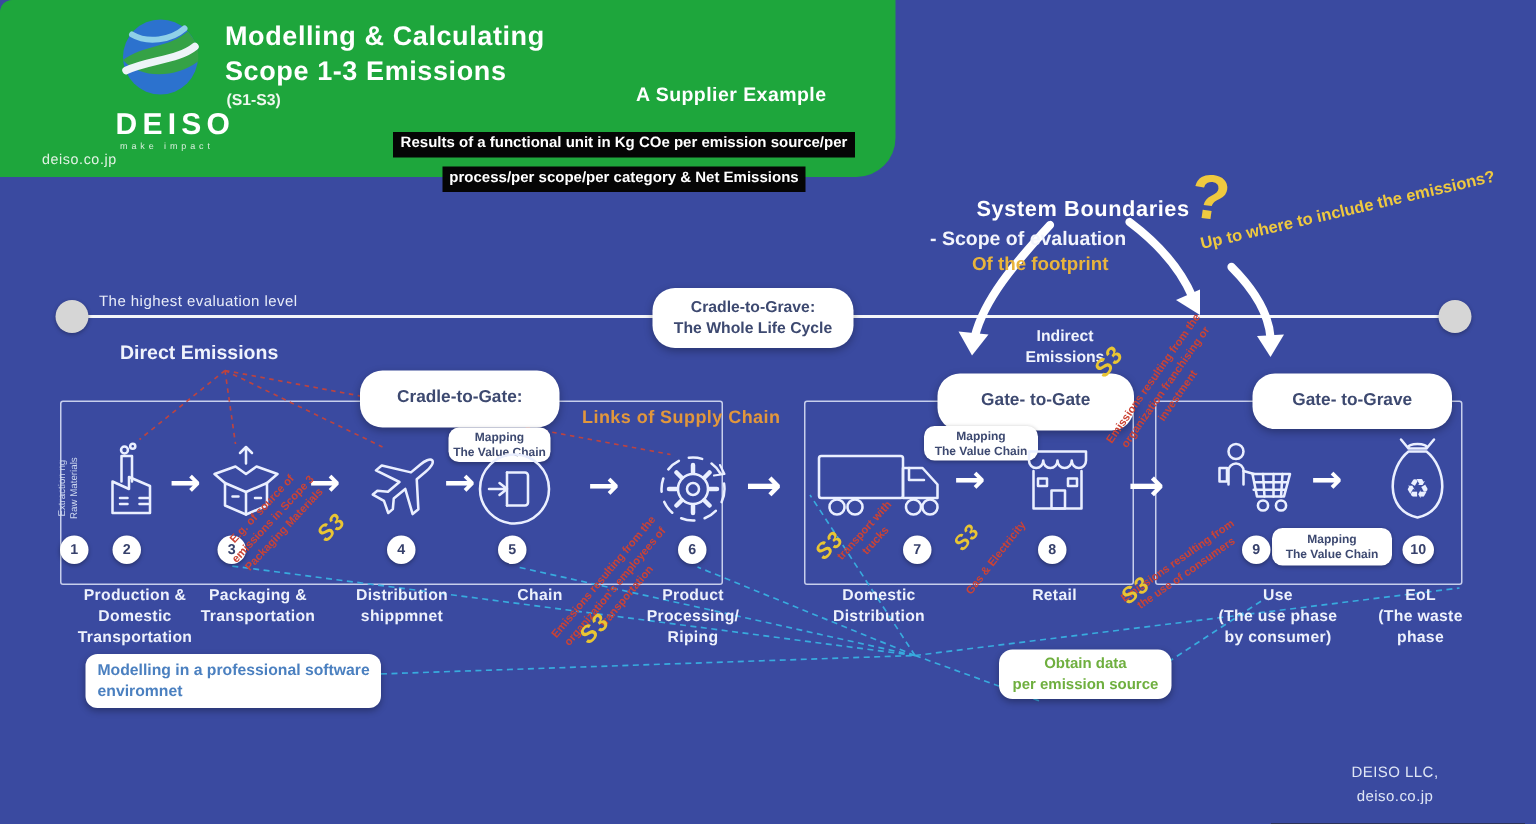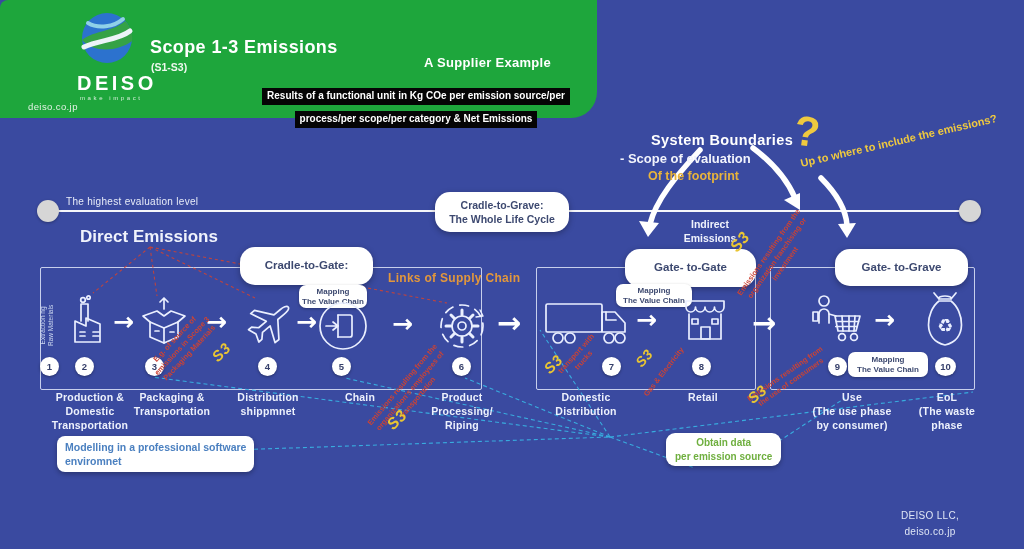--- a/index.html
+++ b/index.html
@@ -17,21 +17,21 @@
   .supplier{color:#fff;font-weight:bold;font-size:13px;letter-spacing:.3px;}
   .note-wrap{text-align:center;line-height:1.45;}
   .note-line{display:inline-block;background:#050505;color:#fff;font-size:10px;font-weight:bold;padding:1px 5px;}
   
   .sb-title{color:#fff;font-weight:bold;font-size:14.5px;letter-spacing:.4px;}
   .sb-sub{color:#F2F4FC;font-weight:bold;font-size:13px;}
   .sb-sub2{color:#E8B43C;font-weight:bold;font-size:12.5px;}
   .qmark{color:#EFC93F;font-weight:bold;font-size:42px;transform:rotate(8deg);}
   .qnote{color:#EFC93F;font-weight:bold;font-size:11px;transform:rotate(-13deg);transform-origin:left bottom;width:230px;}
   .indirect{color:#F0F3FC;font-weight:bold;font-size:10.5px;text-align:center;line-height:1.3;}
-  .direct{color:#F0F3FC;font-weight:bold;font-size:17px;padding-left:16px;}
+  .direct{color:#F0F3FC;font-weight:bold;font-size:13px;padding-left:16px;}
   
   .tl-line{height:2px;background:rgba(255,255,255,.95);}
   .tl-dot{width:22px;height:22px;border-radius:50%;background:#D6D6D6;box-shadow:0 1px 3px rgba(0,0,0,.3);}
   .tl-label{color:#E8ECF8;font-size:10px;letter-spacing:.3px;}
   .white-box{background:#fff;border-radius:15px;color:#3D4970;font-weight:bold;display:flex;
              align-items:center;justify-content:center;text-align:center;
              box-shadow:0 2px 6px rgba(0,0,0,.3);line-height:1.35;margin-left:44px;}
   .rect-zone{border:1.5px solid rgba(235,240,255,.8);border-radius:2px;}
   .links{color:#E2973C;font-weight:bold;font-size:12px;letter-spacing:.3px;}
   .map-box{background:#fff;border-radius:7px;color:#3D4970;font-weight:bold;font-size:8px;
@@ -68,20 +68,21 @@
       <circle cx="28" cy="28" r="25" fill="#2C72CE"></circle>
       <path d="M3,30 C16,20 34,22 46,11 C52,17 54,25 53,31 C38,42 15,43 3,30 z" fill="#35A246"></path>
       <path d="M5,37 C20,30 40,30 51,21" stroke="#EDf4F8" stroke-width="5" fill="none" stroke-linecap="round"></path>
       <path d="M9,13 C19,19 35,17 44,9" stroke="#8FD0E8" stroke-width="4" fill="none" stroke-linecap="round"></path>
     </svg>
   </div>
   <div class="abs brand z3" style="left:77px;top:72px;">DEISO</div>
   <div class="abs tagline z3" style="left:80px;top:95px;">make impact</div>
   <div class="abs brand-site z3" style="left:28px;top:101px;">deiso.co.jp</div>
 
+  <div class="abs title1 z3" style="left:150px;top:14px;">Modelling &amp; Calculating</div>
   <div class="abs title1 z3" style="left:150px;top:37px;">Scope 1-3 Emissions</div>
   <div class="abs title-sub z3" style="left:151px;top:61px;">(S1-S3)</div>
   <div class="abs supplier z3" style="left:424px;top:55px;">A Supplier Example</div>
 
   <div class="abs note-wrap z3" style="left:255px;top:82px;width:322px;">
     <span class="note-line">Results of a functional unit in Kg COe per emission source/per</span><br>
     <span class="note-line">process/per scope/per category &amp; Net Emissions</span>
   </div>
 
   <div class="abs sb-title z3" style="left:627px;top:132px;margin-left:24px;">System Boundaries</div>

